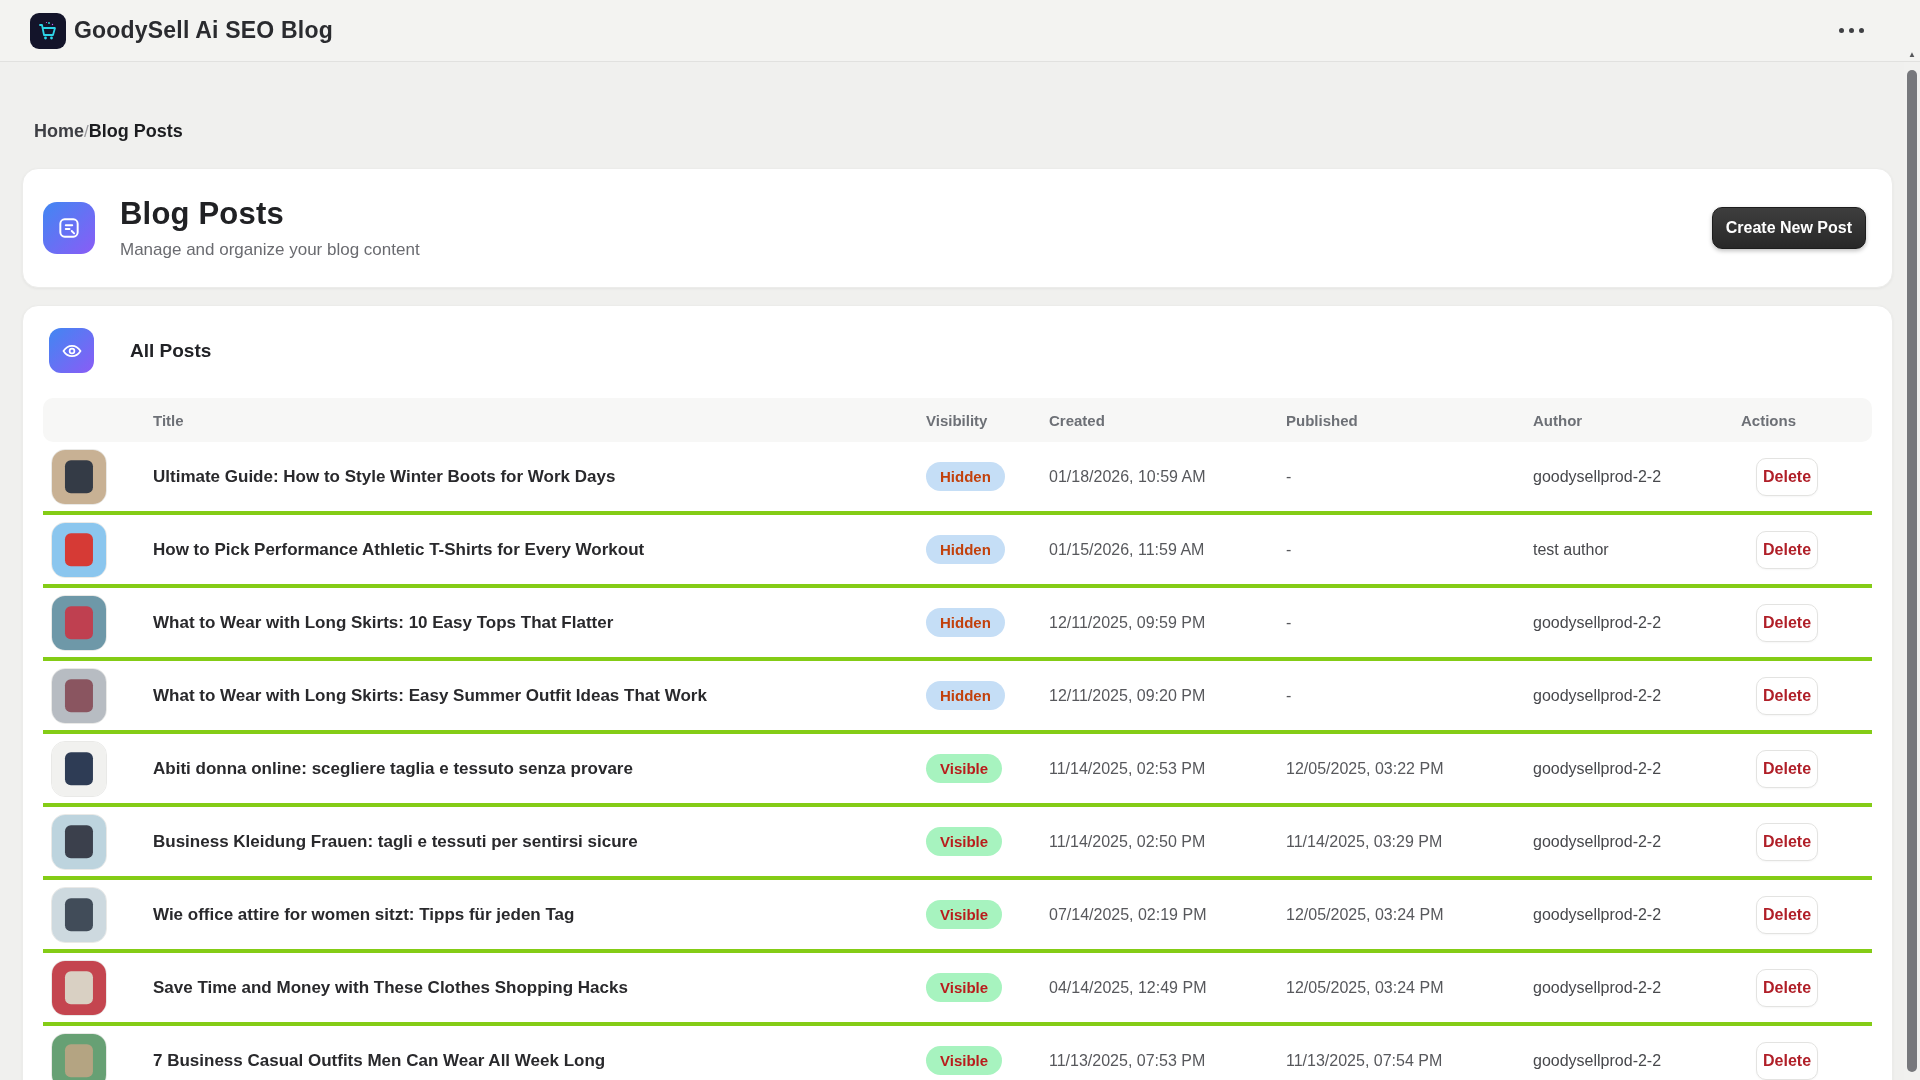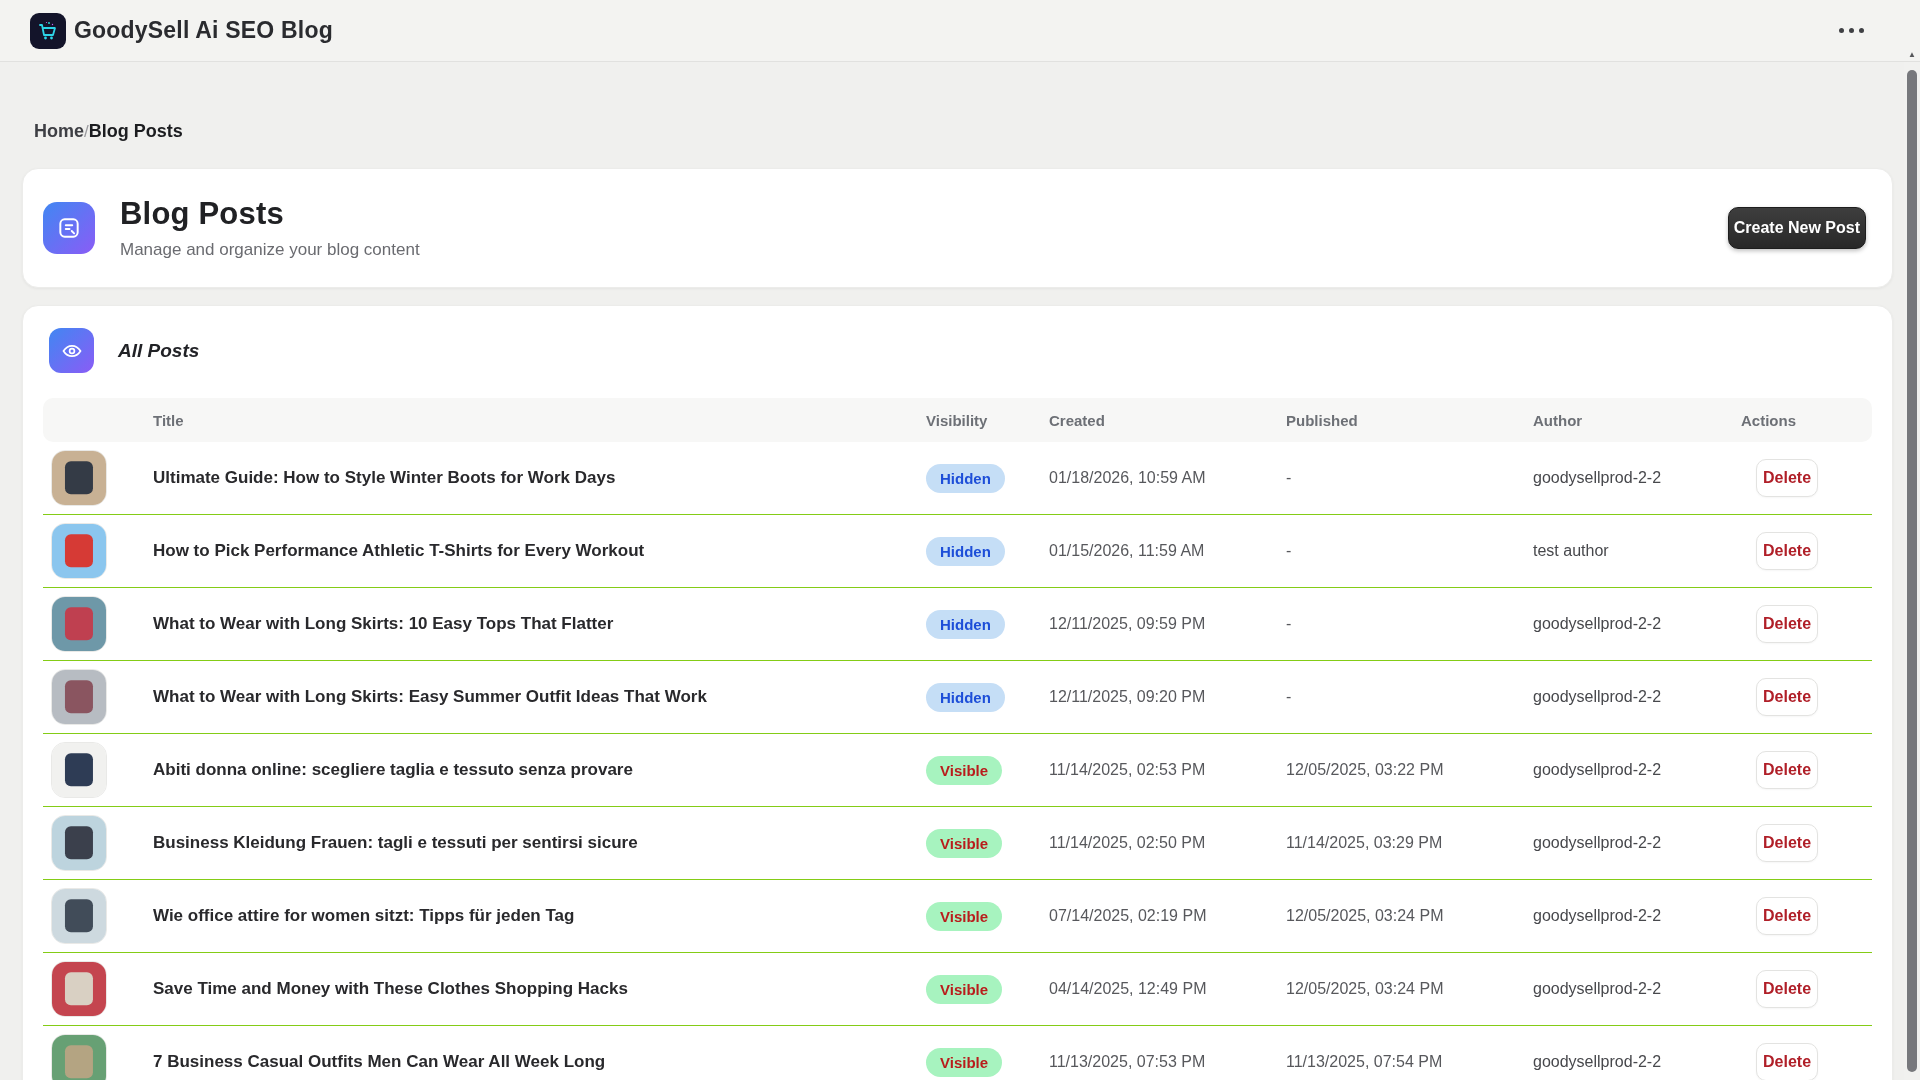--- a/index.html
+++ b/index.html
@@ -30,45 +30,45 @@
   .header-card { top:168px; height:120px; display:flex; align-items:center; padding:0 26px 0 20px; }
   .grad-icon { background:linear-gradient(135deg,#4187f2 0%,#8a5cf6 100%);
     display:flex; align-items:center; justify-content:center; flex:0 0 auto; }
   .icon-lg { width:52px; height:52px; border-radius:14px; }
   .icon-md { width:45px; height:45px; border-radius:12px; }
   .header-text { margin-left:25px; }
   .page-title { font-size:31px; font-weight:800; color:#202124; letter-spacing:.2px; }
   .page-subtitle { font-size:17px; color:#6a6b70; margin-top:8px;text-align:right; }
   .create-btn { margin-left:auto; background:linear-gradient(180deg,#3e3e3e,#282828);
     color:#ffffff; font-size:16px; font-weight:700; font-family:inherit;
-    border:1px solid #1d1d1d; border-radius:10px; padding:11px 5px; cursor:pointer;
+    border:1px solid #1d1d1d; border-radius:10px; padding:11px 13px; cursor:pointer;
     box-shadow:0 2px 4px rgba(0,0,0,.25); }
 
   
   .posts-card { top:305px; height:900px; padding:20px; }
-  .section-head { display:flex; align-items:center; gap:24px; padding-left:6px; margin-top:2px;font-style:italic; }
+  .section-head { display:flex; align-items:center; gap:36px; padding-left:6px; margin-top:2px; }
   .section-title { font-size:19px; font-weight:700; color:#212226; }
 
   
   .table { margin-top:25px; }
   .thead, .trow { display:grid;
     grid-template-columns:883px 123px 237px 247px 208px 1fr; align-items:center; }
   .thead { height:44px; background:#f7f7f6; border-radius:10px; }
   .th { font-size:15px; font-weight:600; color:#6d7076; }
   .thead .th:first-child { padding-left:110px; }
-  .trow { height:73px; border-bottom:1px solid #84cc16; }
+  .trow { height:73px; border-bottom:4px solid #84cc16; }
   .cell-title { display:flex; align-items:center; padding-left:8px; }
   .thumb { width:56px; height:56px; border-radius:14px; border:1px solid #e9e9e7;
     overflow:hidden; position:relative; flex:0 0 auto; background:#fff; }
   .thumb-bg { position:absolute; inset:0; }
   .thumb-fg { position:absolute; left:50%; top:50%; transform:translate(-50%,-50%);
     width:52%; height:62%; border-radius:6px; }
   .post-title { margin-left:46px; font-size:17px; font-weight:700; color:#29292c; cursor:pointer; }
   .badge { display:inline-block; font-size:15px; font-weight:600; border-radius:999px; padding:6px 14px; }
-  .badge-hidden { background:#c5def6; color:#1d4ed8; }
+  .badge-hidden { background:#c5def6; color:#c2410c; }
   .badge-visible { background:#a7f3bf; color:#b91c1c; }
   .date { font-size:16px; font-weight:500; color:#57585c; }
   .author { font-size:16px; font-weight:500; color:#47484c; }
   .delete-btn { margin-left:15px; background:#ffffff; border:1px solid #e3e3e1; border-radius:10px;
     padding:9px 6px; font-family:inherit; font-size:16px; font-weight:700; color:#b01f28;
     cursor:pointer; box-shadow:0 1px 2px rgba(0,0,0,.04); }
 
   
   .scrollbar { position:absolute; top:62px; right:0; width:16px; height:1018px; background:#f1f1ef; }
   .scroll-arrow { position:absolute; top:-12px; left:4px; font-size:8px; color:#55565a; }

